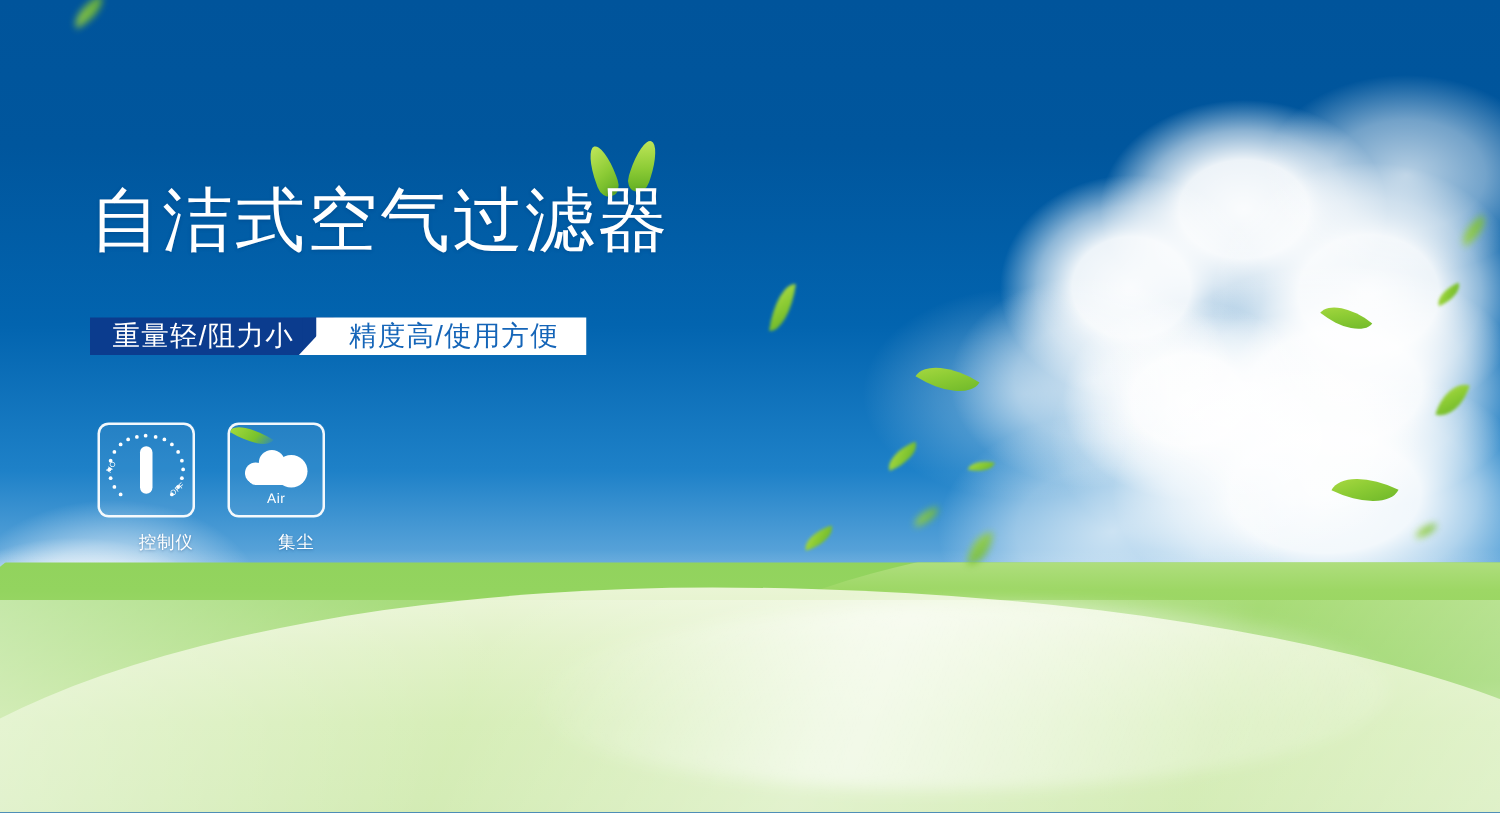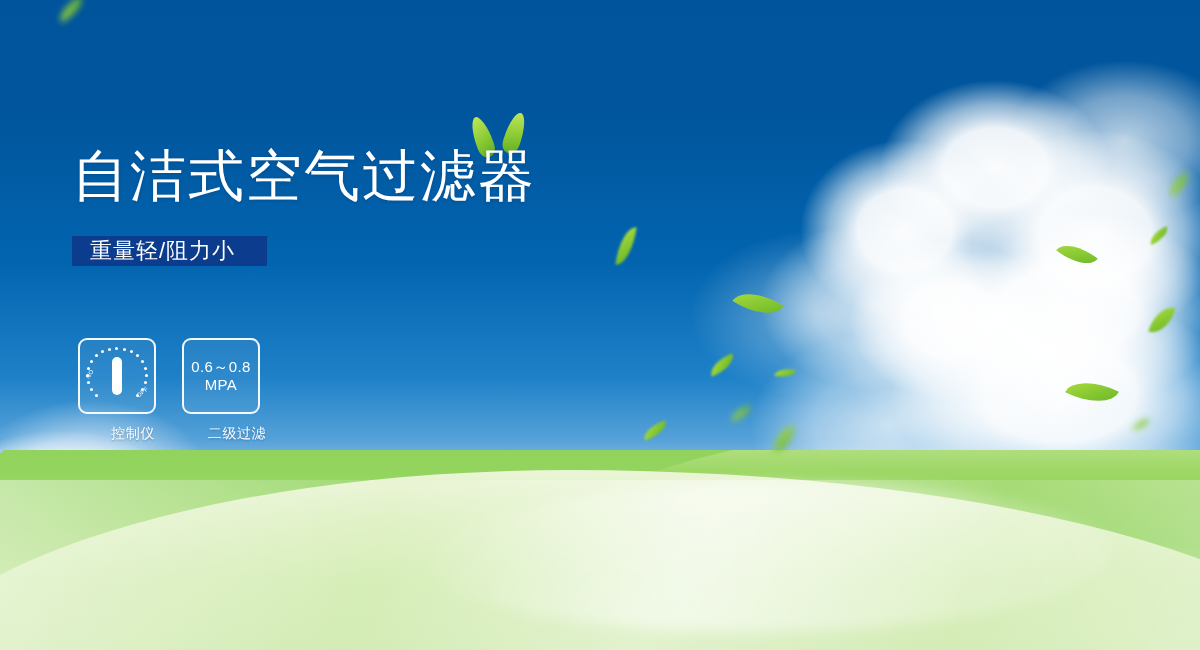--- a/index.html
+++ b/index.html
@@ -53,21 +53,21 @@
     font-size:56px;line-height:1.08;color:#ffffff;letter-spacing:2px;
     font-weight:300;white-space:nowrap;
     text-shadow:0 1px 3px rgba(0,40,90,.25);}
 
   #sprout{position:absolute;left:470px;top:110px;width:70px;height:50px;}
   #sprout .sleaf{position:absolute;width:17px;height:42px;border-radius:60% 60% 55% 55%/ 80% 80% 30% 30%;
     background:linear-gradient(160deg,#c3e85c 0%,#8ccb35 55%,#5cab20 100%);}
   #sprout-leaf-left{left:4px;top:6px;transform:rotate(-20deg);}
   #sprout-leaf-right{left:36px;top:2px;transform:rotate(18deg);}
 
-  #subtitle-bar{position:absolute;left:72px;top:236px;height:48px;display:flex;align-items:flex-start;}
+  #subtitle-bar{position:absolute;left:72px;top:236px;height:48px;display:flex;align-items:flex-end;}
   #subtitle-left{position:relative;background:#0b3c8e;color:#ffffff;
     display:flex;align-items:center;padding:0 32px 0 18px;font-size:22px;letter-spacing:1px;white-space:nowrap;}
   #subtitle-left:after{content:"";position:absolute;right:-1px;top:0;width:26px;height:100%;
     background:#0b3c8e;clip-path:polygon(0 0,100% 0,0 100%);}
   #subtitle-right{position:relative;background:#ffffff;color:#1565b8;
     display:flex;align-items:center;padding:0 22px 0 26px;font-size:22px;letter-spacing:1px;white-space:nowrap;margin-left:-14px;}
   #subtitle-right:before{content:"";position:absolute;left:-14px;top:0;width:28px;height:100%;
     background:#ffffff;clip-path:polygon(100% 0,100% 100%,0 100%);}
 
   
@@ -172,20 +172,21 @@
 
   <div id="sprout">
     <div id="sprout-leaf-left" class="sleaf"></div>
     <div id="sprout-leaf-right" class="sleaf"></div>
   </div>
 
   <div id="headline">自洁式空气过滤器</div>
 
   <div id="subtitle-bar">
     <div id="subtitle-left">重量轻/阻力小</div>
+    <div id="subtitle-right">精度高/使用方便</div>
   </div>
 
   <div id="features">
 
     <div class="feature">
       <div class="feature-box">
         <div class="dial">
           <div class="dot" style="left:30px;top:2px;"></div>
           <div class="dot" style="left:38px;top:3px;"></div>
           <div class="dot" style="left:45px;top:5px;"></div>
@@ -206,28 +207,32 @@
           <div class="dot" style="left:5px;top:43px;"></div>
           <div class="dot" style="left:10px;top:49px;"></div>
           <div class="needle"></div>
           <div class="lbl" id="dial-label-no">NO</div>
           <div class="lbl" id="dial-label-off">OFF</div>
         </div>
       </div>
       <div class="feature-label">控制仪</div>
     </div>
 
+
+
+
     <div class="feature">
       <div class="feature-box">
-        <div class="feature-text">
-          <div>0.6～0.8</div>
-          <div>MPA</div>
+        <div class="airicon">
+          <div class="streak"></div>
+          <div class="puff" style="left:6px;top:22px;width:17px;height:17px;"></div>
+          <div class="puff" style="left:17px;top:12px;width:21px;height:21px;"></div>
+          <div class="puff" style="left:30px;top:16px;width:26px;height:26px;"></div>
+          <div class="base"></div>
+          <div class="airtxt">Air</div>
         </div>
       </div>
-      <div class="feature-label">二级过滤</div>
+      <div class="feature-label">集尘</div>
     </div>
 
-
-
-
   </div>
 
 </div>
 
 </body></html>

